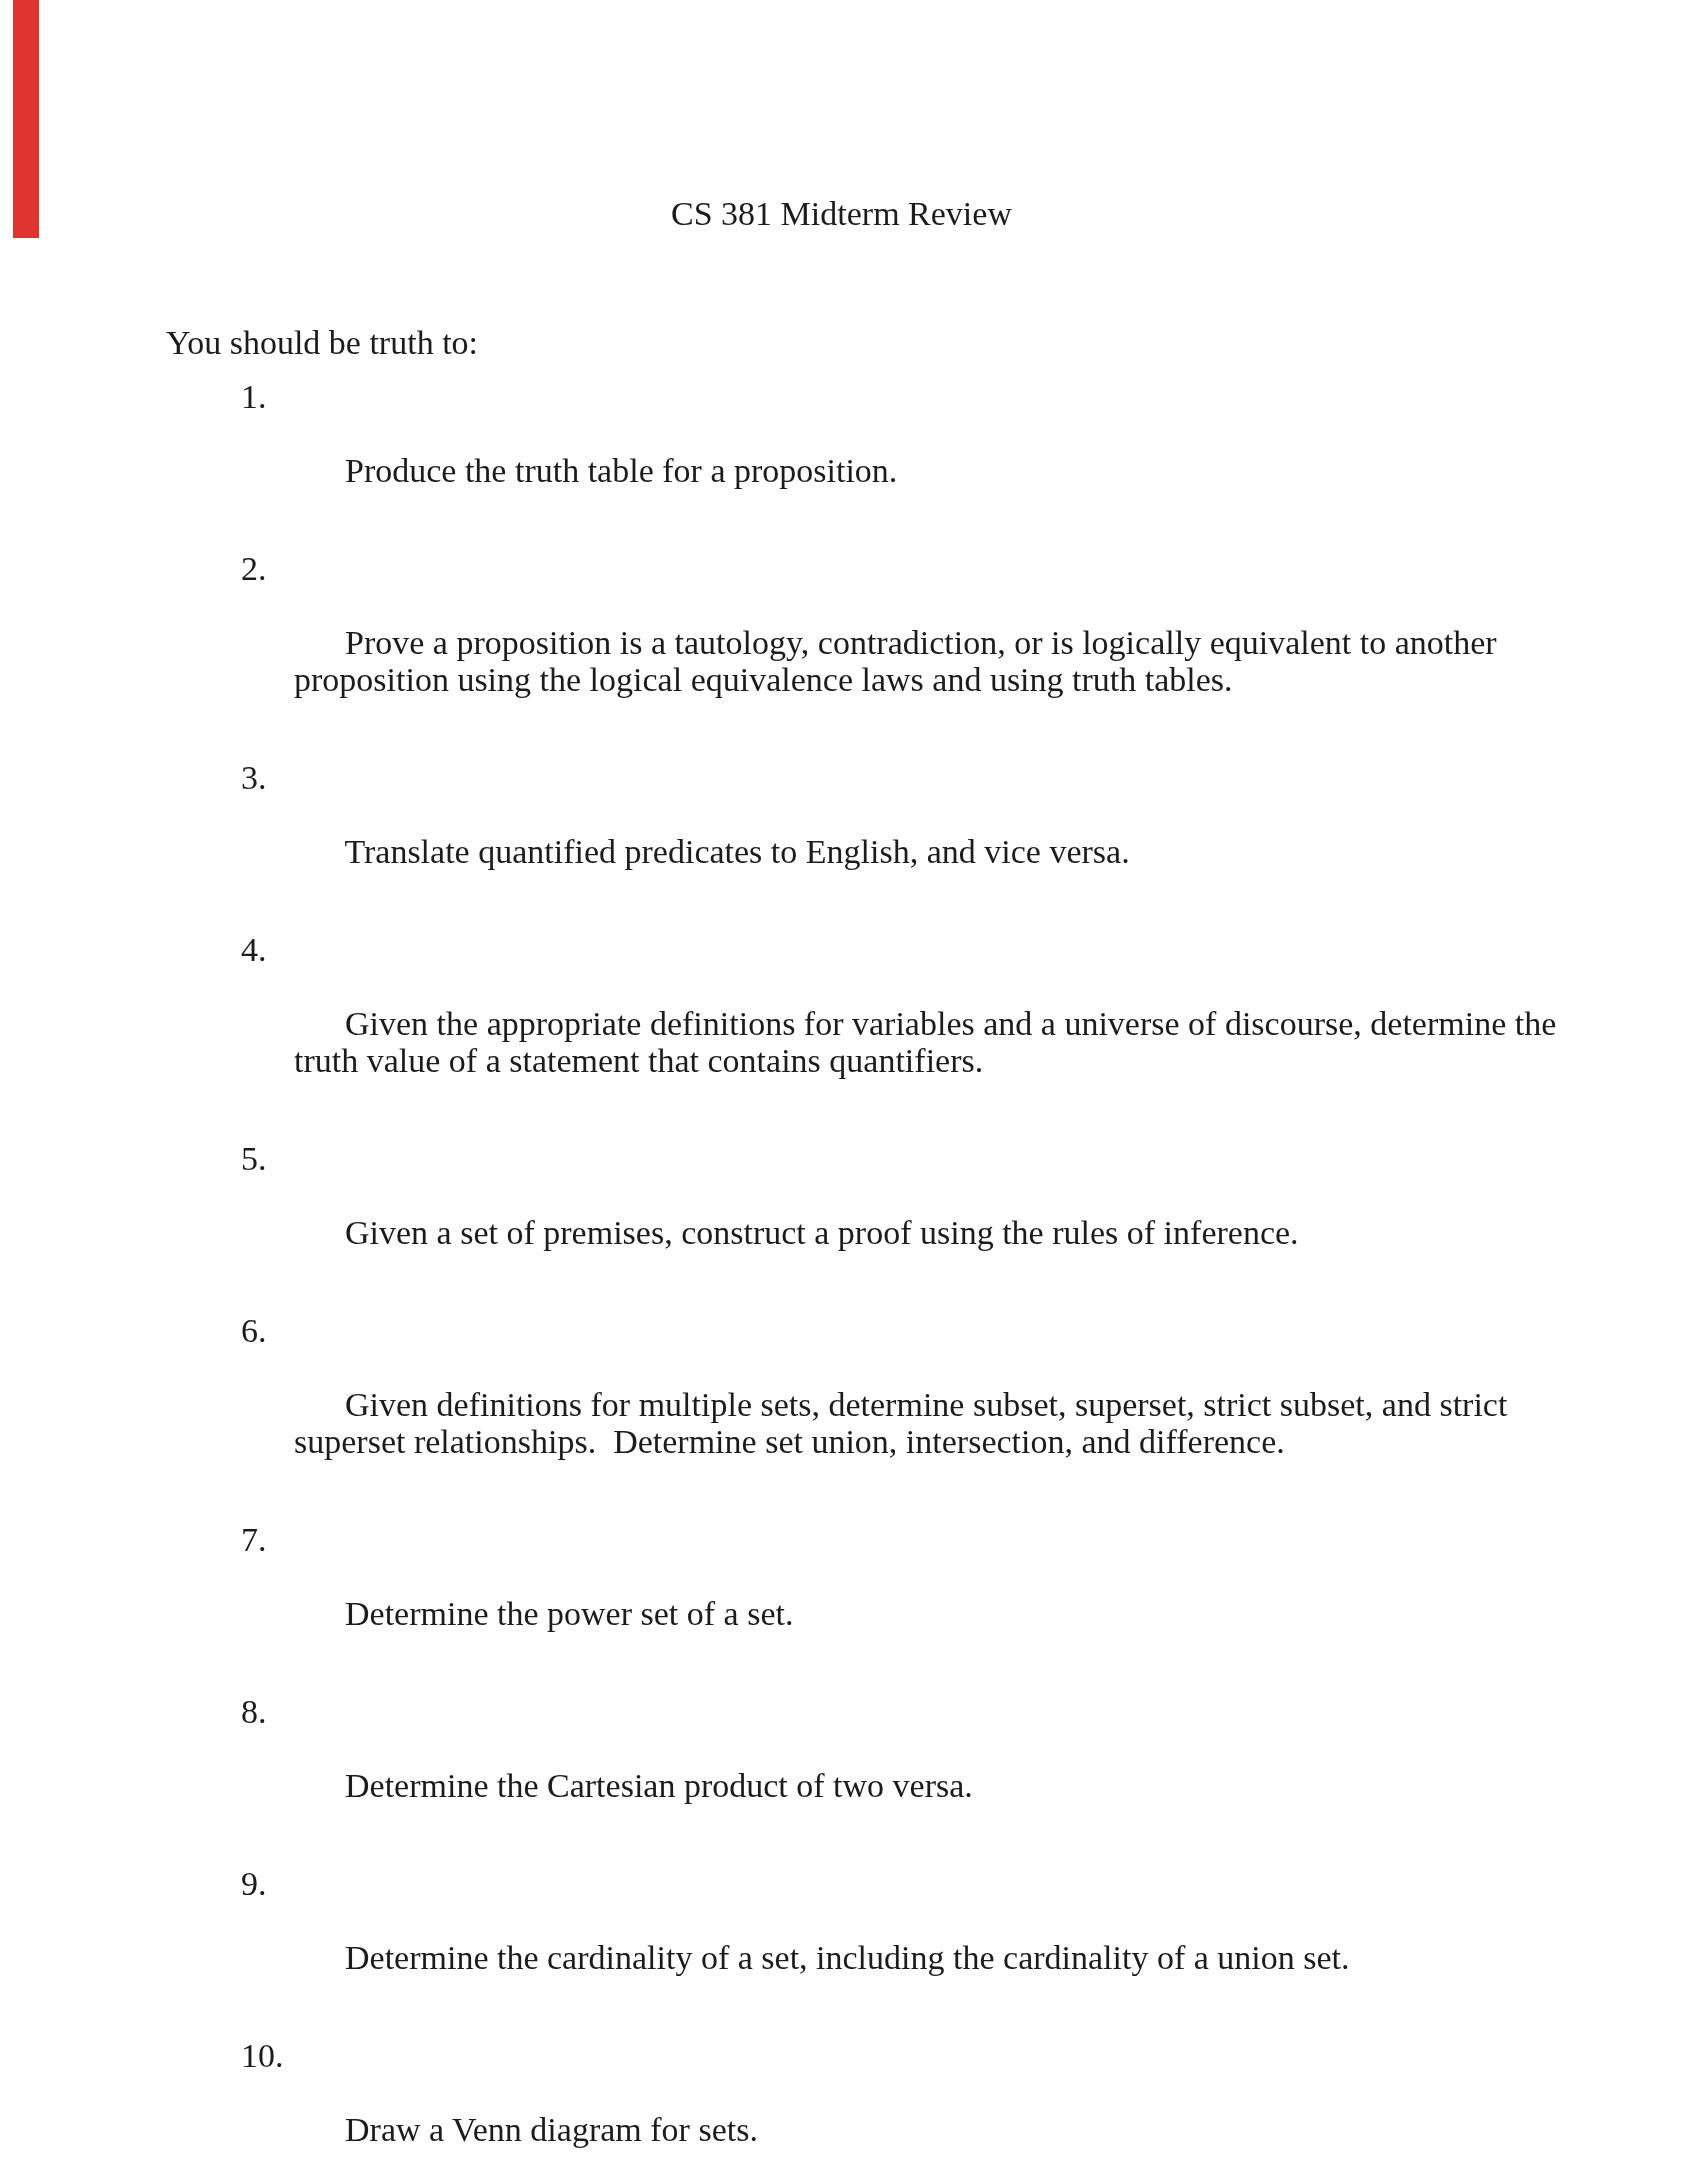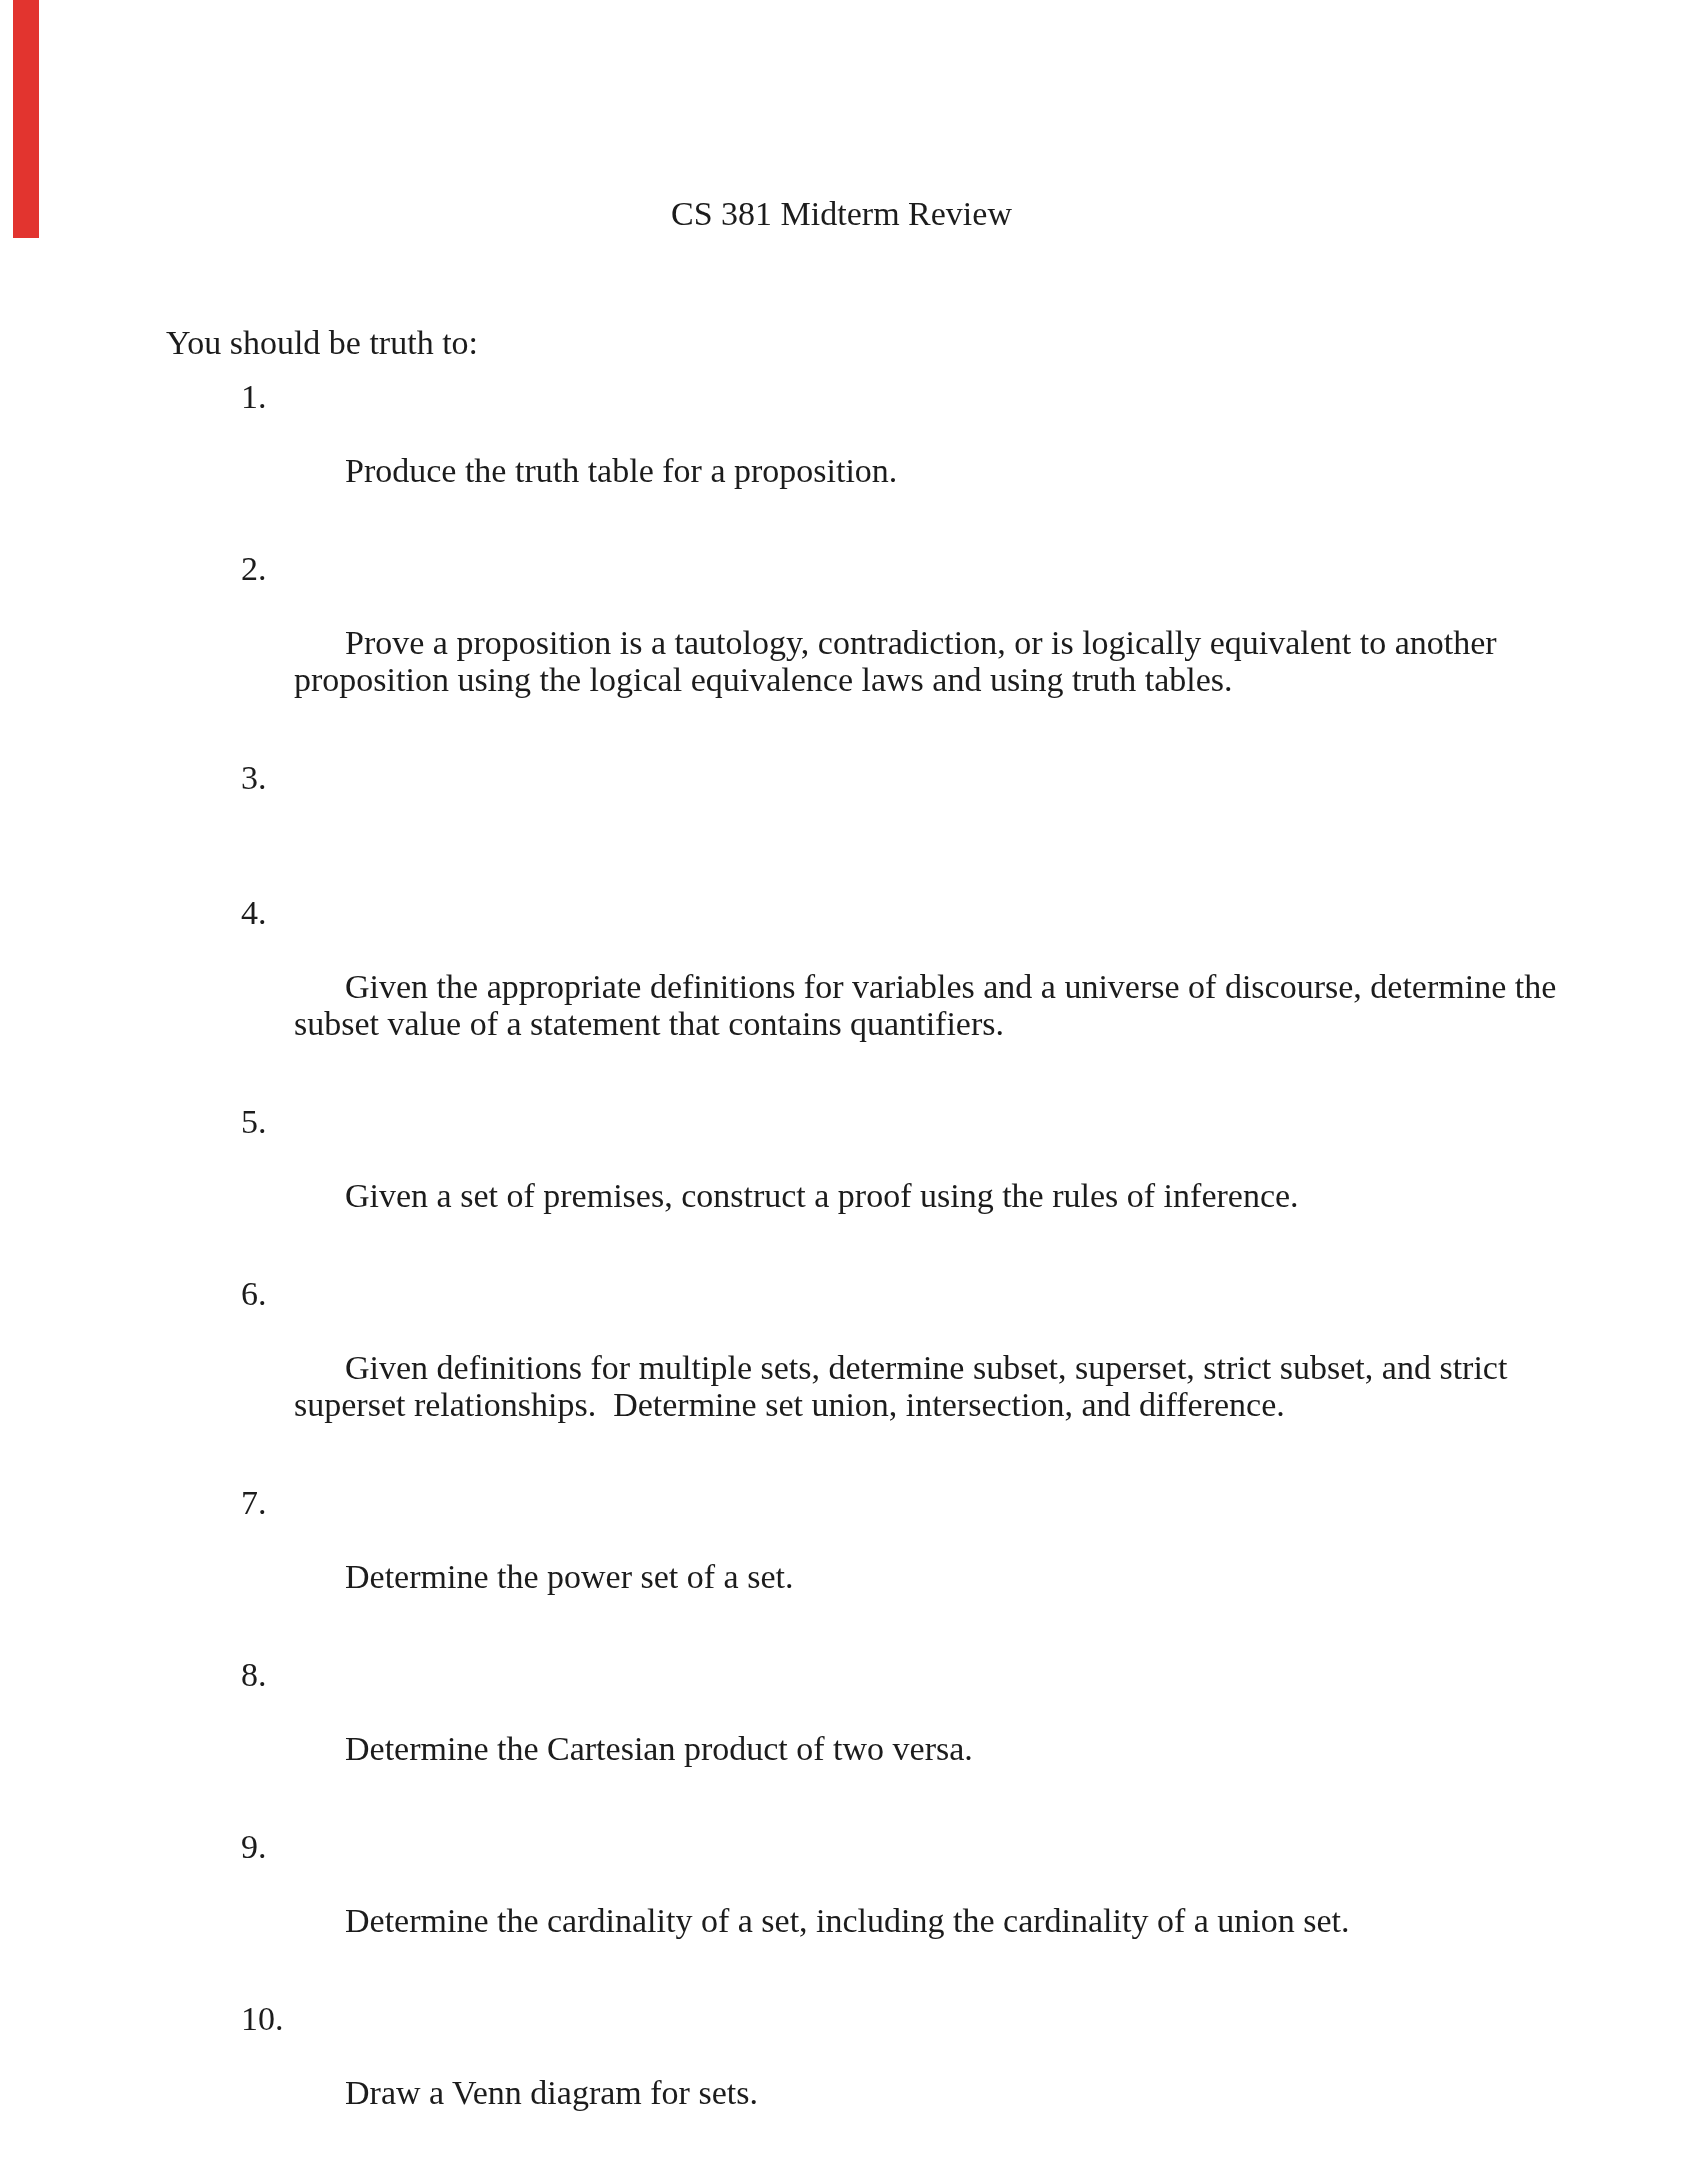--- a/index.html
+++ b/index.html
@@ -76,25 +76,26 @@
       <span class="num">1.</span>
       <span class="txt">Produce the truth table for a proposition.</span>
     </li>
       <li class="item">
       <span class="num">2.</span>
       <span class="txt">Prove a proposition is a tautology, contradiction, or is logically equivalent to another
 proposition using the logical equivalence laws and using truth tables.</span>
     </li>
       <li class="item">
       <span class="num">3.</span>
+      <span class="txt">Translate quantified predicates to English, and vice versa.</span>
     </li>
       <li class="item">
       <span class="num">4.</span>
       <span class="txt">Given the appropriate definitions for variables and a universe of discourse, determine the
-subset value of a statement that contains quantifiers.</span>
+truth value of a statement that contains quantifiers.</span>
     </li>
       <li class="item">
       <span class="num">5.</span>
       <span class="txt">Given a set of premises, construct a proof using the rules of inference.</span>
     </li>
       <li class="item">
       <span class="num">6.</span>
       <span class="txt">Given definitions for multiple sets, determine subset, superset, strict subset, and strict
 superset relationships.  Determine set union, intersection, and difference.</span>
     </li>

